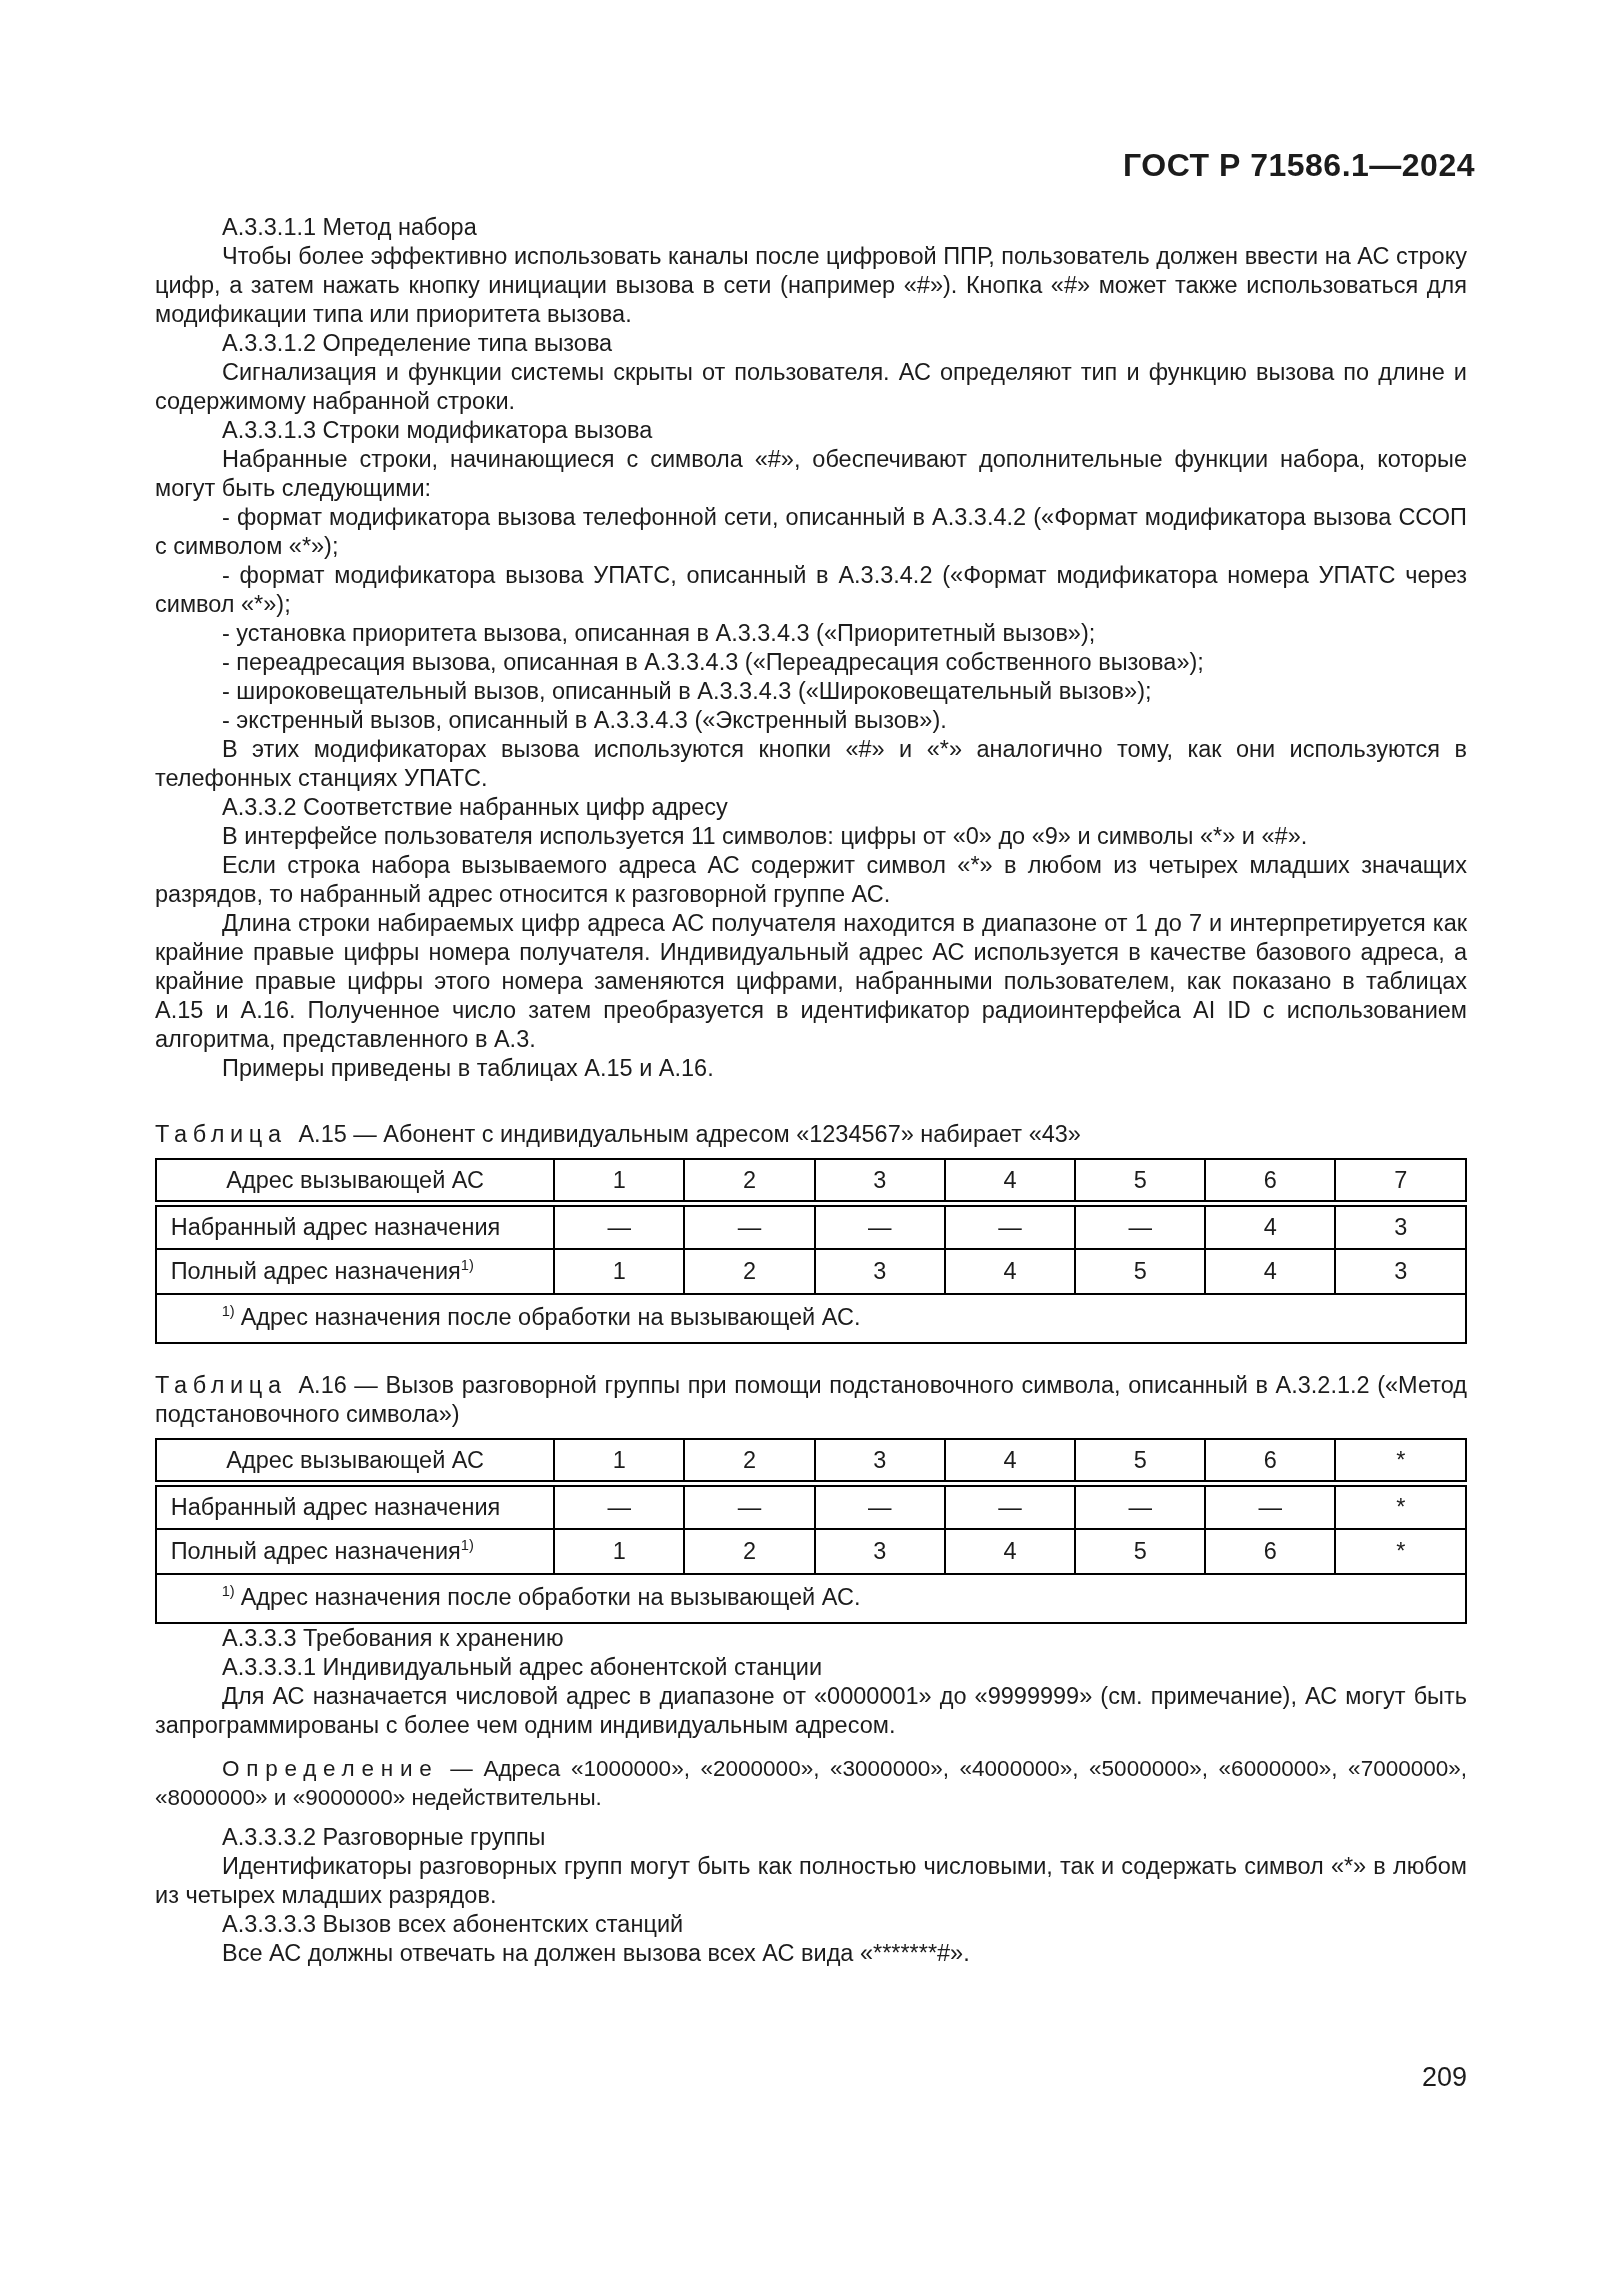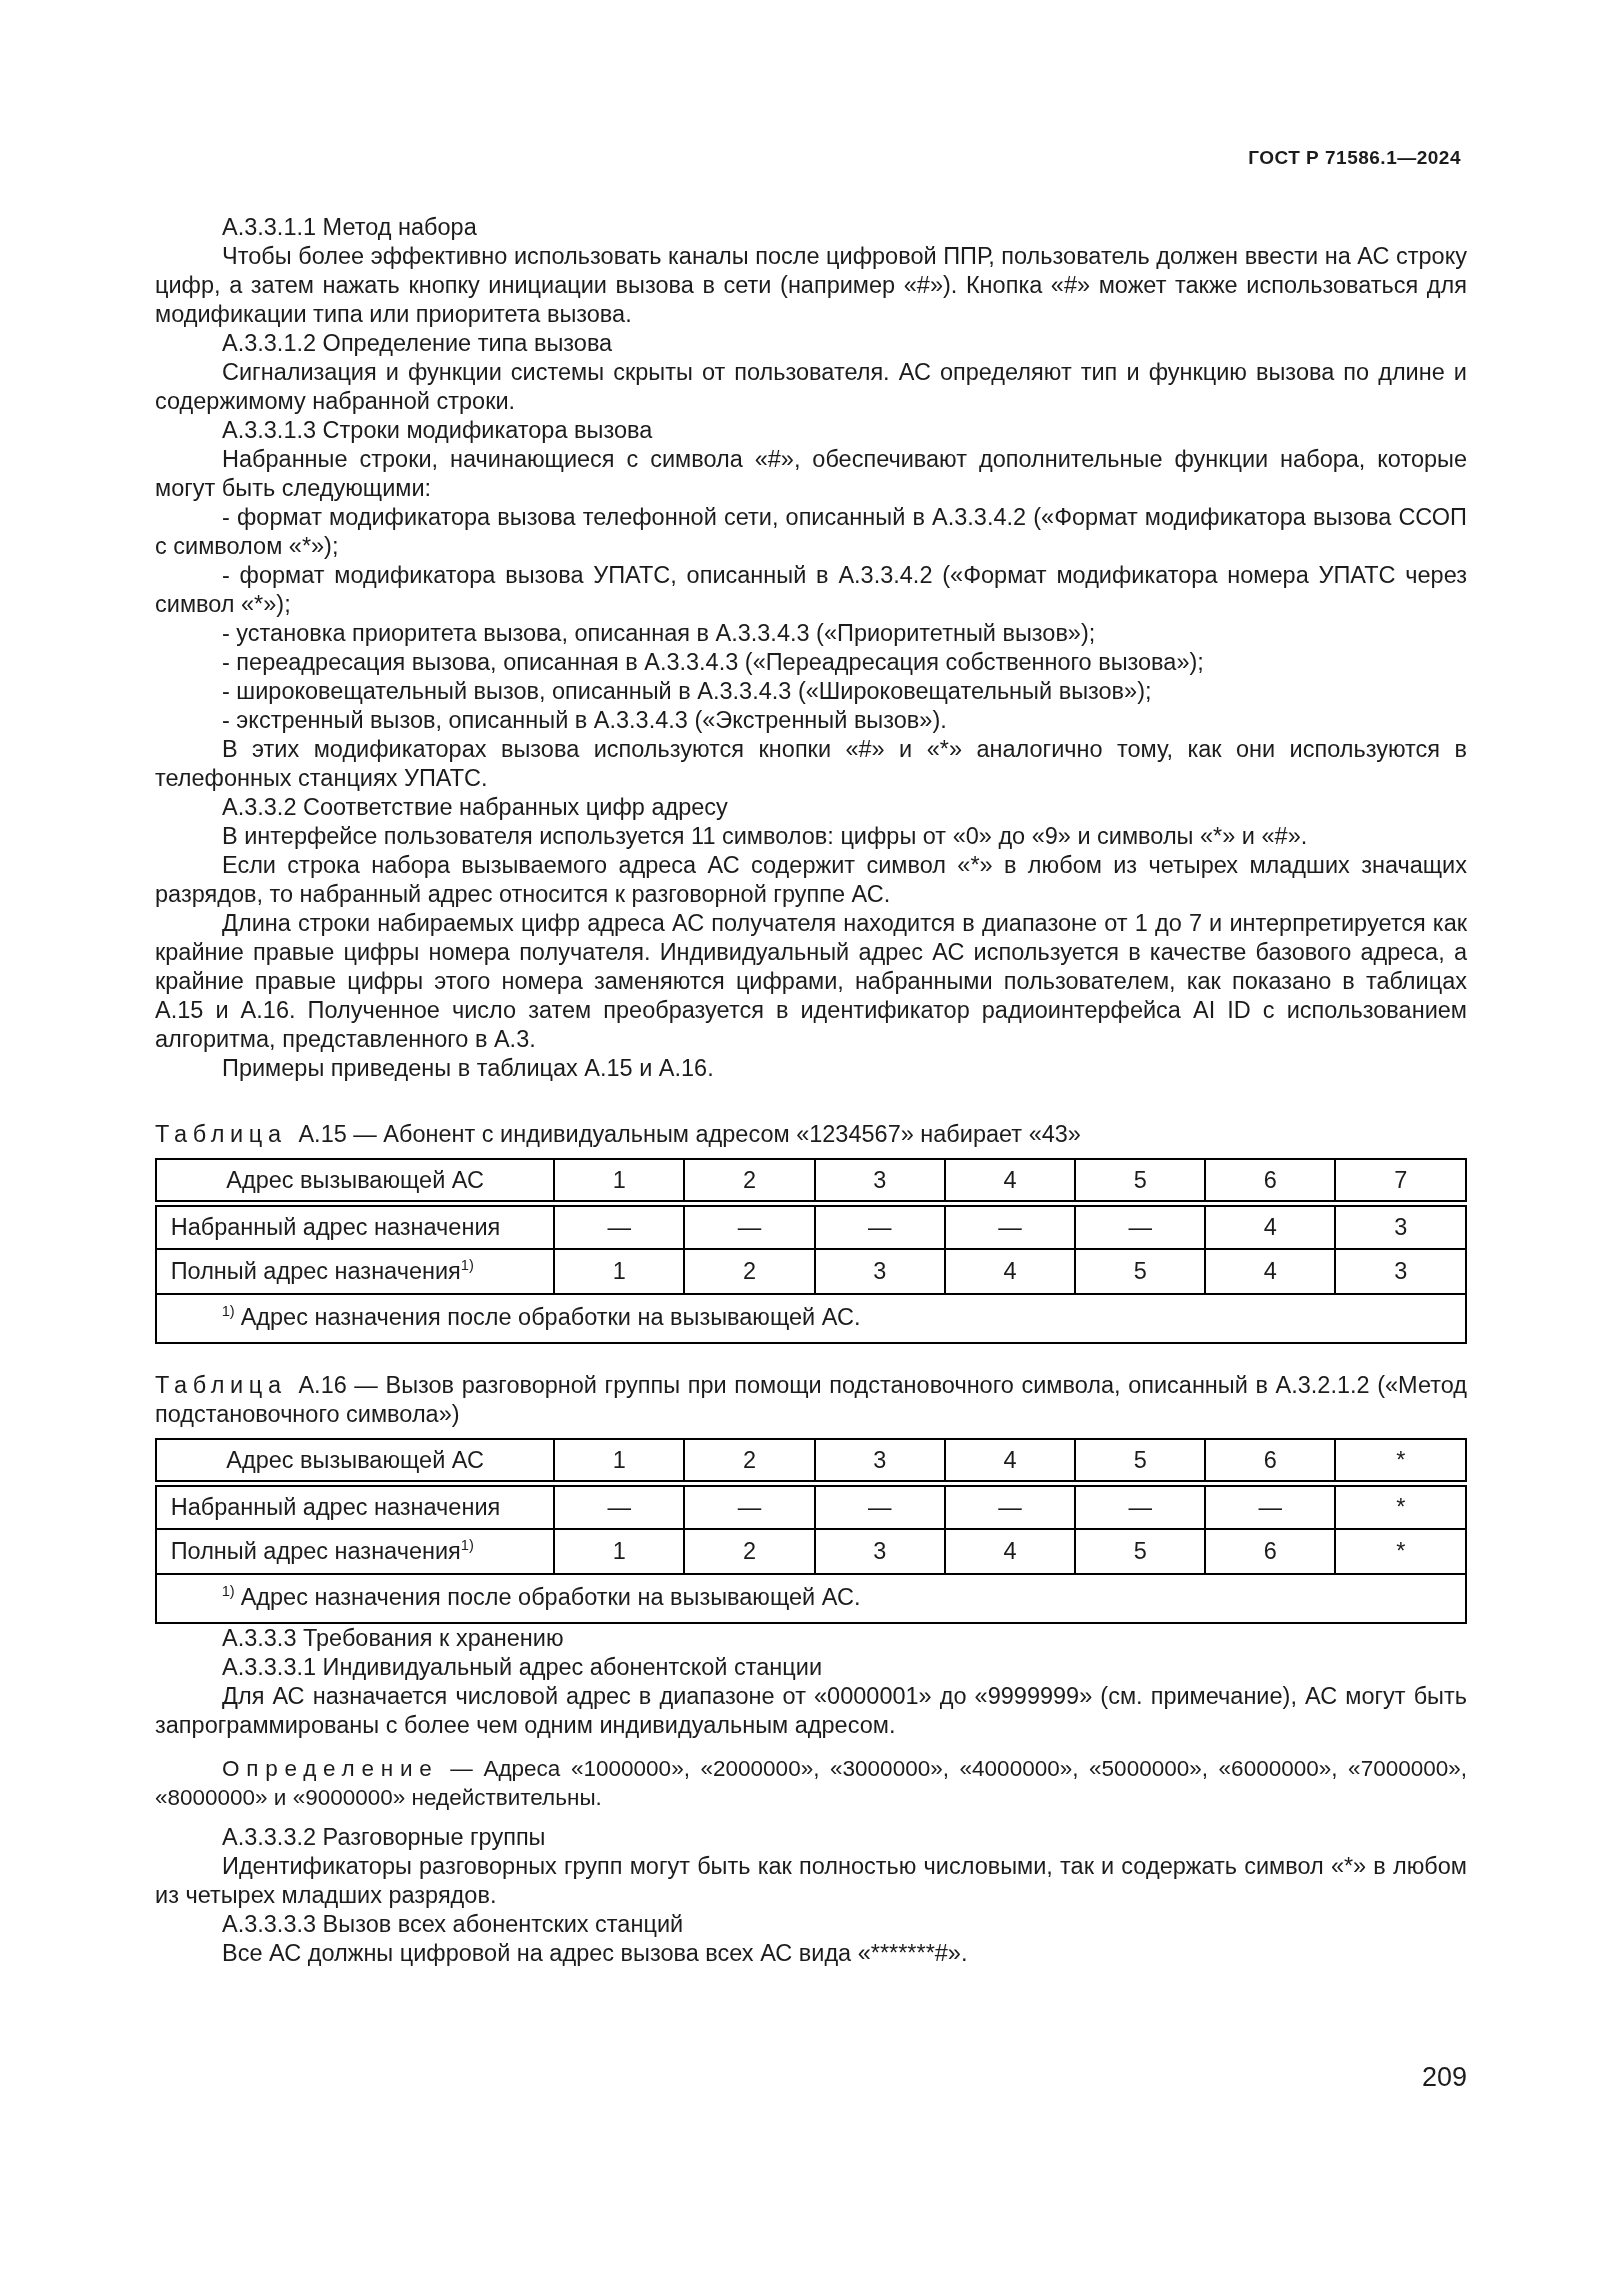--- a/index.html
+++ b/index.html
@@ -8,22 +8,22 @@
     width: 1621px;
     height: 2293px;
     background: #ffffff;
     color: #1c1c1c;
     font-family: "Liberation Sans", sans-serif;
     overflow: hidden;
   }
   .doc-header {
     position: absolute;
     top: 147px;
-    right: 160px;
-    font-size: 19px;
+    right: 146px;
+    font-size: 32px;
     font-weight: bold;
     letter-spacing: 0.5px;
   }
   .content {
     position: absolute;
     left: 155px;
     top: 213px;
     width: 1312px;
   }
   p.bt {
@@ -231,20 +231,20 @@
     <p class="bt">А.3.3.3.1 Индивидуальный адрес абонентской станции</p>
     <p class="bt">Для АС назначается числовой адрес в диапазоне от «0000001» до «9999999» (см. примечание), АС могут быть запрограммированы с более чем одним индивидуальным адресом.</p>
 
     <p class="note">
       <span class="note-label">Определение</span><span class="note-text">— Адреса «1000000», «2000000», «3000000», «4000000», «5000000», «6000000», «7000000», «8000000» и «9000000» недействительны.</span>
     </p>
 
     <p class="bt">А.3.3.3.2 Разговорные группы</p>
     <p class="bt">Идентификаторы разговорных групп могут быть как полностью числовыми, так и содержать символ «*» в любом из четырех младших разрядов.</p>
     <p class="bt">А.3.3.3.3 Вызов всех абонентских станций</p>
-    <p class="bt">Все АС должны цифровой на адрес вызова всех АС вида «*******#».</p>
+    <p class="bt">Все АС должны отвечать на должен вызова всех АС вида «*******#».</p>
 
   </div>
 
   <div class="page-number">209</div>
 
 </div>
 
 
 </body></html>

